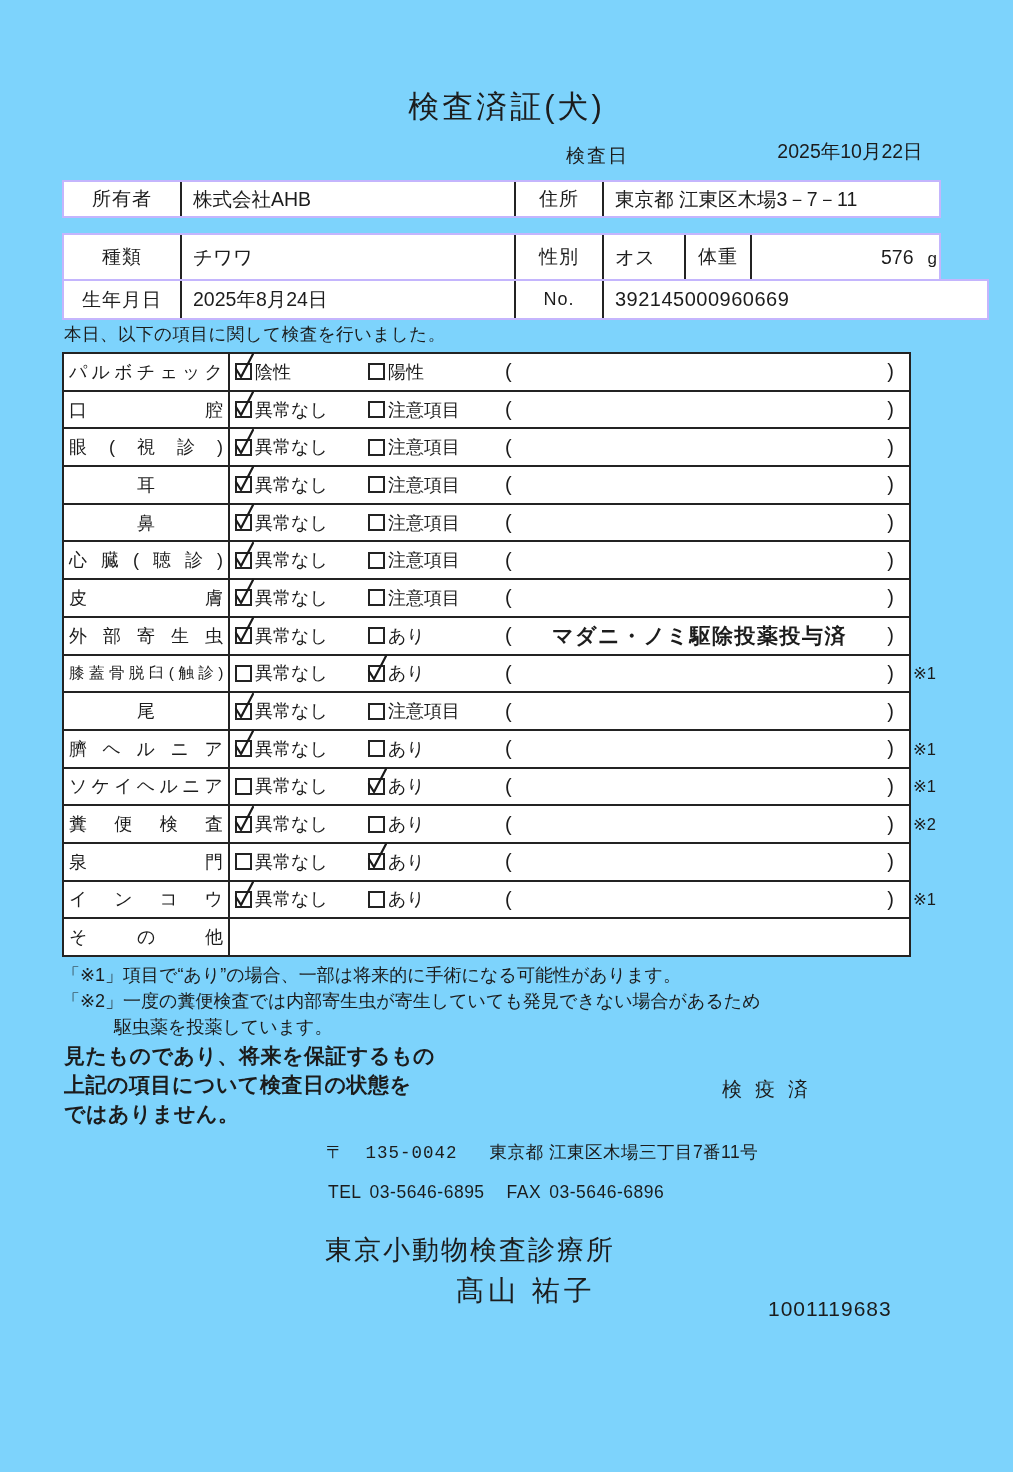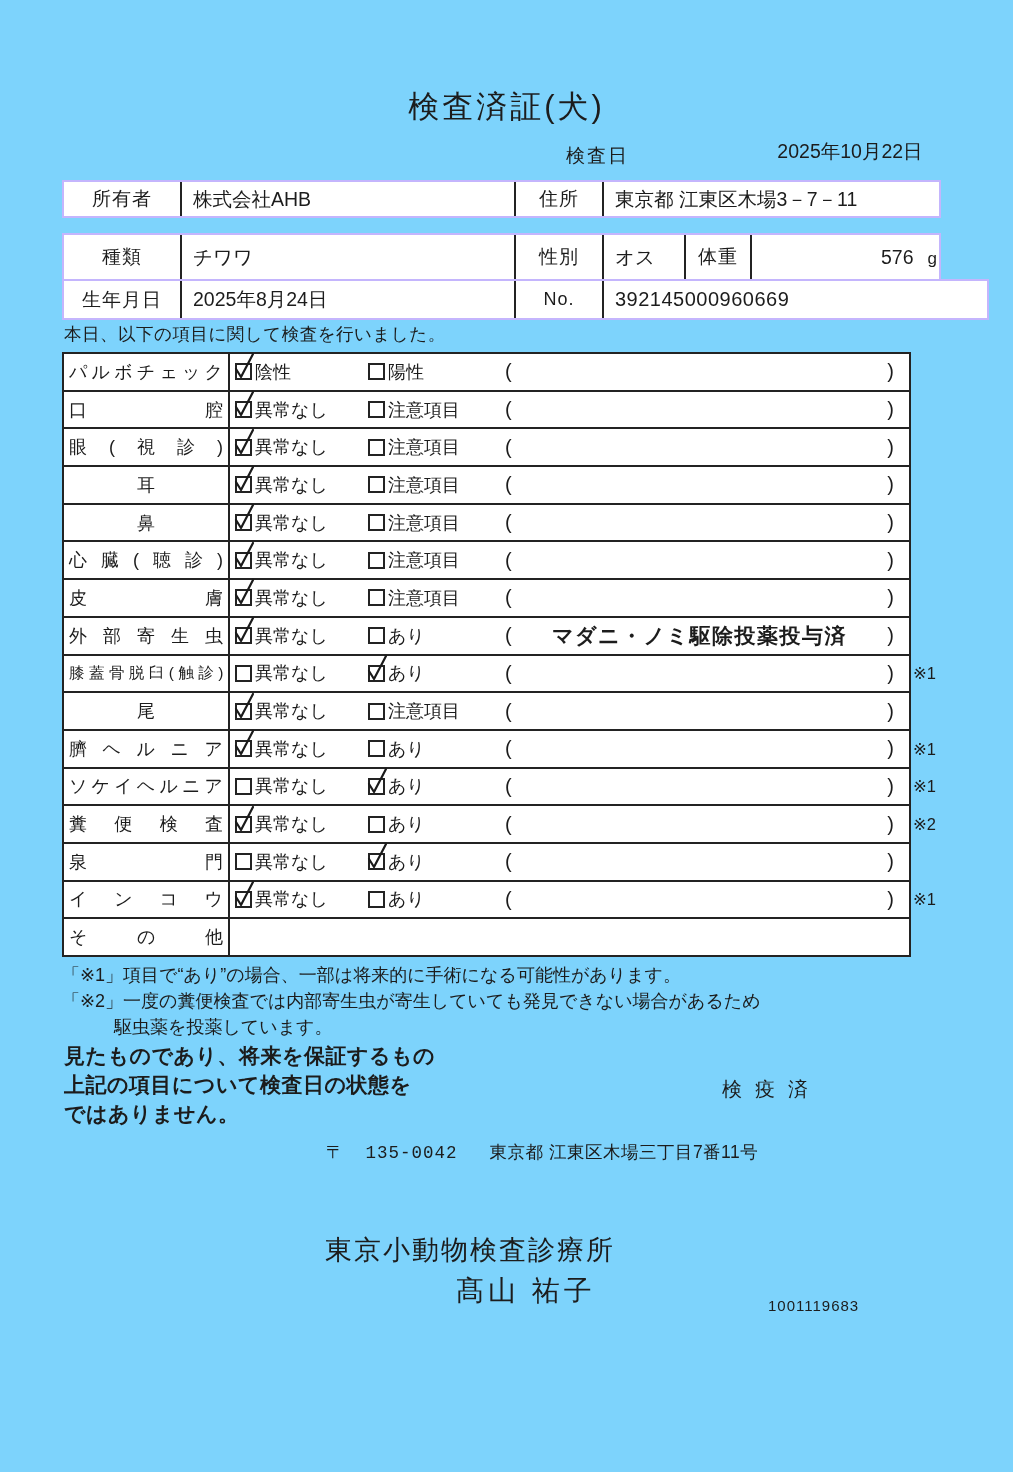--- a/index.html
+++ b/index.html
@@ -56,21 +56,21 @@
   .stamp{position:absolute;top:1076px;left:706px;font-size:20px;letter-spacing:13px;font-weight:500;margin-left:16px;}
   
   .postal-line{position:absolute;top:1140px;left:326px;font-size:17.5px;}
   .postal-line .code{margin-left:22px;letter-spacing:1px;font-family:Liberation Mono, monospace;}
   .postal-line .addr{margin-left:32px;letter-spacing:0.5px;}
   .tel-line{position:absolute;top:1182px;left:328px;font-size:17.5px;letter-spacing:0.5px;}
   .tel-line .num{margin-left:8px;}
   .tel-line .fax-label{margin-left:22px;}
   .clinic-name{position:absolute;top:1232px;left:325px;font-size:27px;letter-spacing:2px;}
   .vet-name{position:absolute;top:1272px;left:456px;font-size:28px;letter-spacing:4px;}
-  .serial{position:absolute;top:1297px;left:768px;font-size:15px;letter-spacing:1px;}
+  .serial{position:absolute;top:1297px;left:768px;font-size:21px;letter-spacing:1px;}
 </style>
 </head>
 <body>
 
 <div class="page">
 
   <div class="title">検査済証(犬)</div>
 
   <div class="exam-date-label">検査日</div>
   <div class="exam-date-value">2025年10月22日</div>
@@ -527,17 +527,20 @@
       <div>見たものであり、将来を保証するもの</div>
       <div>上記の項目について検査日の状態を</div>
       <div>ではありません。</div>
     </div>
 
   <div class="stamp">検疫済</div>
 
   <div class="postal-line">
     <span>〒</span><span class="code">135-0042</span><span class="addr">東京都 江東区木場三丁目7番11号</span>
   </div>
+  <div class="tel-line">
+    <span>TEL</span><span class="num">03-5646-6895</span><span class="fax-label">FAX</span><span class="num">03-5646-6896</span>
+  </div>
   <div class="clinic-name">東京小動物検査診療所</div>
   <div class="vet-name">髙山 祐子</div>
   <div class="serial">1001119683</div>
 
 </div>
 
 </body></html>

